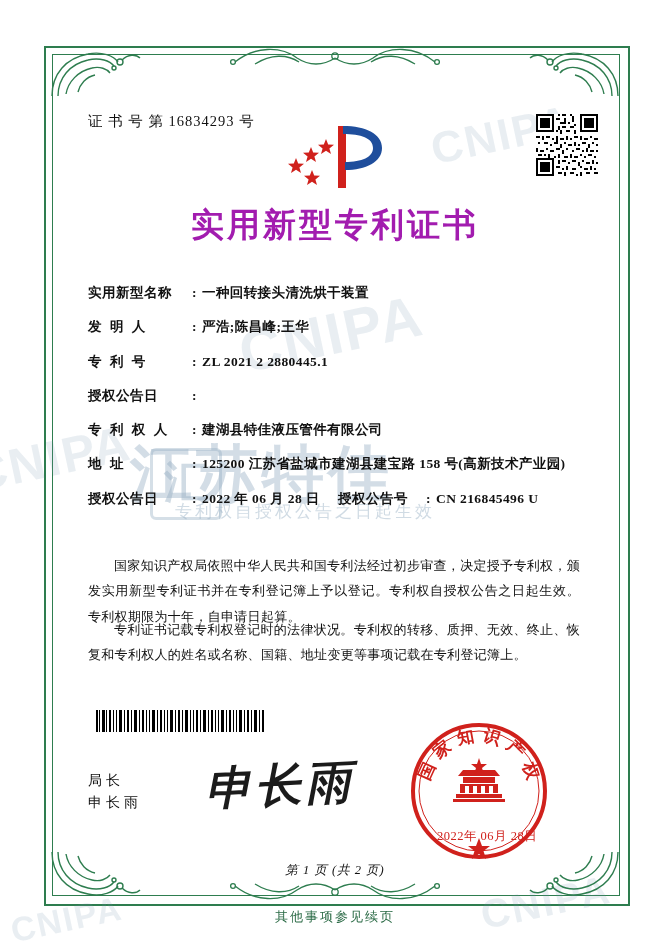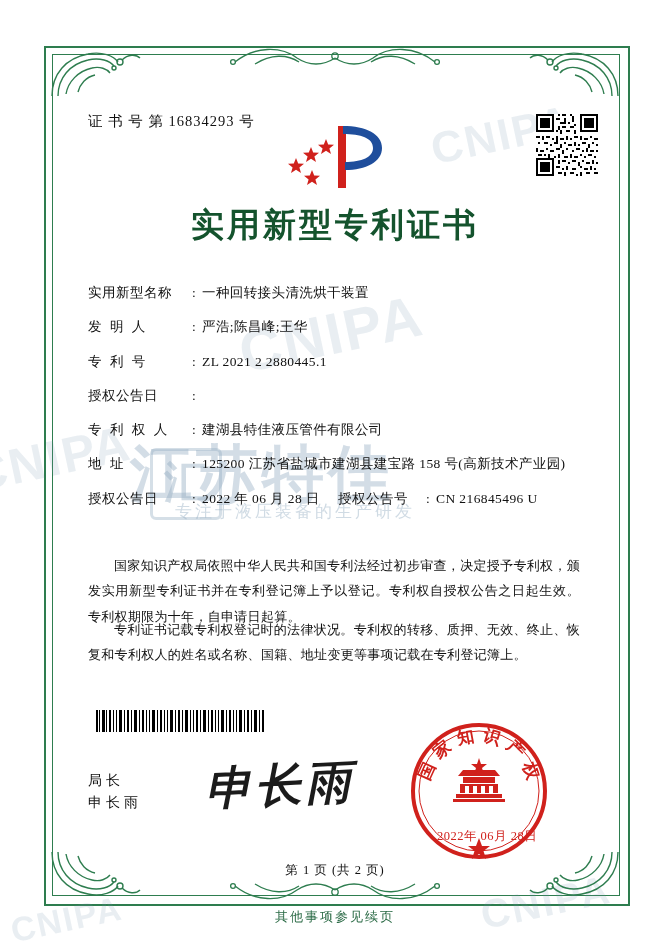--- a/index.html
+++ b/index.html
@@ -167,37 +167,38 @@
 
   .main-title {
     position: absolute;
     left: 0;
     top: 203px;
     width: 670px;
     text-align: center;
     font-size: 33px;
     font-weight: bold;
     letter-spacing: 3px;
-    color: #14532d;
+    color: #a21caf;
     font-family: "DejaVu Serif", "Liberation Serif", serif;
   }
 
   .fields {
     position: absolute;
     left: 88px;
     top: 283px;
     width: 500px;
   }
   .field-row {
     display: flex;
     align-items: flex-start;
     margin-bottom: 14px;
     font-size: 13.5px;
     color: #111;
     line-height: 1.5;
+    font-weight: bold;
   }
   .field-label {
     width: 104px;
     flex: 0 0 104px;
     letter-spacing: 2.5px;
     white-space: nowrap;
   }
   .field-colon {
     flex: 0 0 10px;
     text-align: left;
@@ -287,20 +288,21 @@
 
   .page-no {
     position: absolute;
     left: 0;
     top: 862px;
     width: 670px;
     text-align: center;
     font-size: 12.5px;
     color: #111;
     letter-spacing: 1px;
+    font-style: italic;
   }
   .footnote {
     position: absolute;
     left: 0;
     top: 908px;
     width: 670px;
     text-align: center;
     font-size: 13px;
     color: #2a6a45;
     letter-spacing: 2px;
@@ -310,21 +312,21 @@
 <body>
 
 <div class="wm-layer">
   <div class="wm-cnipa wm1">CNIPA</div>
   <div class="wm-cnipa wm2">CNIPA</div>
   <div class="wm-cnipa wm3">CNIPA</div>
   <div class="wm-cnipa wm4">CNIPA</div>
   <div class="wm-cnipa wm5">CNIPA</div>
   <div class="wm-logo">汇</div>
   <div class="wm-brand">江苏特佳</div>
-  <div class="wm-brand-sub">专注于液压装备的生产研发</div>
+  <div class="wm-brand-sub">专利权自授权公告之日起生效</div>
 </div>
 
 <div class="frame-outer"></div>
 <div class="frame-inner"></div>
 
 <svg class="corner c-tl" viewBox="0 0 96 56">
   <g fill="none" stroke="#2e7d4f" stroke-width="1.4">
     <path d="M4 52 C4 30 18 14 40 10 C54 7 66 12 70 18"></path>
     <path d="M10 52 C10 34 22 20 40 16 C52 13 62 17 66 22"></path>
     <path d="M18 50 C20 38 30 27 44 24 C52 22 59 25 62 29"></path>

